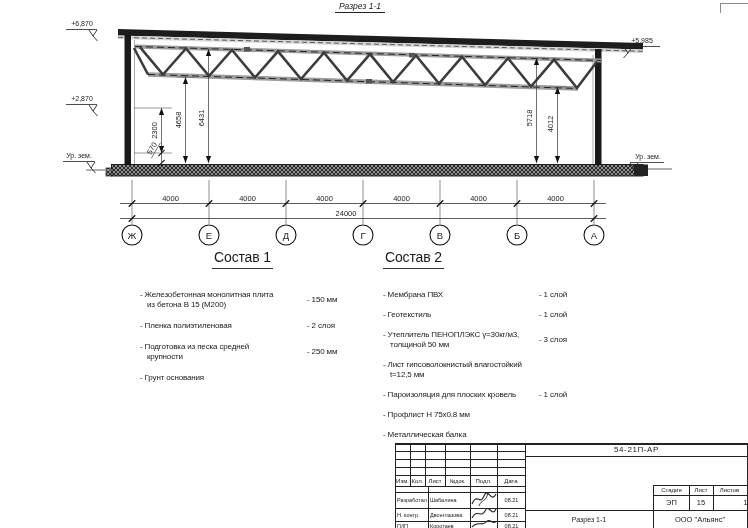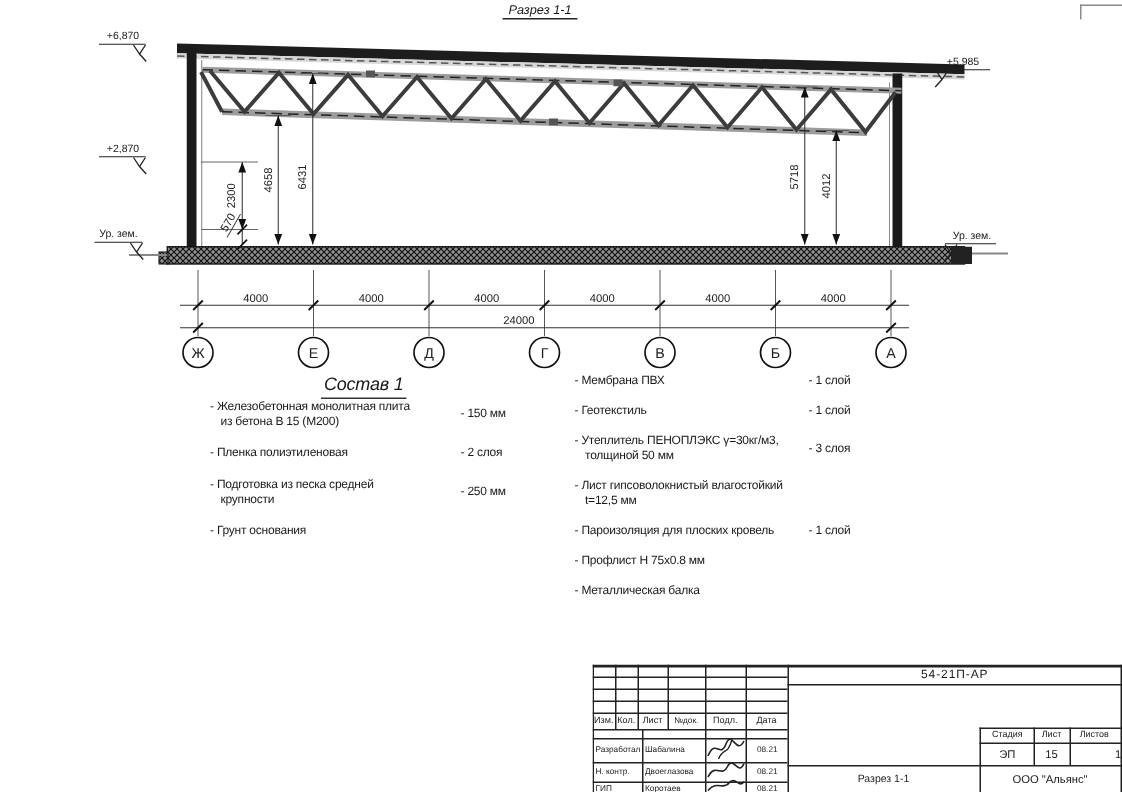--- a/index.html
+++ b/index.html
@@ -8,21 +8,21 @@
   .view-title{position:absolute;left:300px;top:1px;width:120px;text-align:center;
     font-size:8.5px;font-style:italic;}
   .view-title span{display:inline-block;border-bottom:1px solid #222;padding:0 4px 1px 4px;}
   .main-svg{position:absolute;left:0;top:0;}
   svg text{fill:#222;font-family:"Liberation Sans",sans-serif;}
 
   
   .sostav{position:absolute;font-size:8px;letter-spacing:-0.15px;line-height:1.25;}
   .sostav1{left:140px;top:249px;width:232px;}
   .sostav2{left:383px;top:249px;width:224px;}
-  .sostav-title{font-size:12px;font-style:italic;}
+  .sostav-title{font-size:14px;margin-bottom:21px;}
   .sostav1 .sostav-title{text-align:center;width:205px;}
   .sostav-title span{display:inline-block;border-bottom:1px solid #333;padding:0 2px 1px 2px;}
   .srow{display:flex;align-items:center;margin-bottom:11px;}
   .sostav2 .srow{margin-bottom:10px;}
   .srow .nm{flex:1;white-space:pre-line;padding-left:7px;text-indent:-7px;}
   .sostav1 .srow .val{width:65px;flex:none;}
   .sostav2 .srow .val{width:68px;flex:none;}
 
   
   .titleblock{position:absolute;left:395px;top:443px;width:353px;height:85px;font-size:6px;overflow:hidden;}
@@ -226,20 +226,23 @@
 крупности</div>
       <div class="val">- 250 мм</div>
     </div>
     <div class="srow">
       <div class="nm">- Грунт основания</div>
       <div class="val"></div>
     </div>
   </div>
 
   <div class="sostav sostav2">
+    <div class="sostav-title">
+      <span>Состав 2</span>
+    </div>
     <div class="srow">
       <div class="nm">- Мембрана ПВХ</div>
       <div class="val">- 1 слой</div>
     </div>
     <div class="srow">
       <div class="nm">- Геотекстиль</div>
       <div class="val">- 1 слой</div>
     </div>
     <div class="srow">
       <div class="nm">- Утеплитель ПЕНОПЛЭКС γ=30кг/м3,

